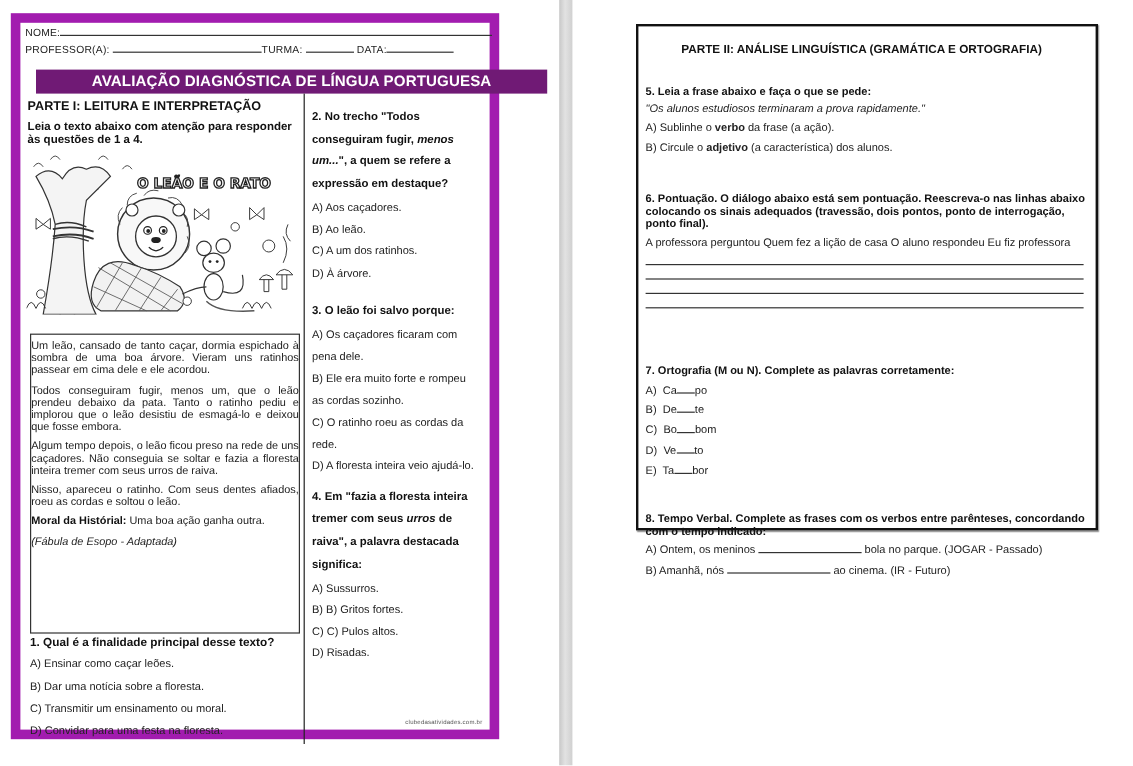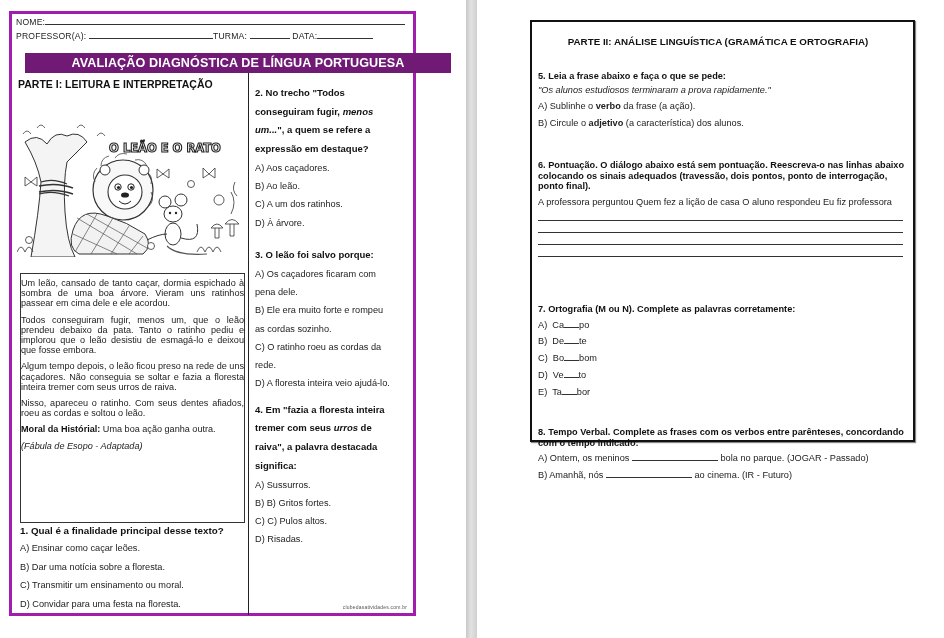--- a/index.html
+++ b/index.html
@@ -8,21 +8,21 @@
 
   
   .gutter {
     position: absolute; left: 466px; top: 0; width: 11px; height: 638px;
     background: linear-gradient(to right, #c8c8c8, #e2e2e2 45%, #d0d0d0);
   }
 
   
   .page1 {
     position: absolute; left: 9px; top: 11px; width: 407px; height: 605px;
-    border: 3px solid #a21caf; background: #fff;
+    border: 8px solid #a21caf; background: #fff;
   }
   .hdr-line {
     position: absolute; left: 4px; font-size: 8.6px; letter-spacing: 0.2px; color: #222;
     white-space: nowrap;
   }
   .hdr-line .blank { display: inline-block; border-bottom: 1px solid #333; height: 8px; vertical-align: baseline; }
   .title-bar {
     position: absolute; left: 13px; top: 39px; width: 426px; height: 20px;
     background: #701a75; color: #fff; font-weight: bold; font-size: 12.6px;
     text-align: center; line-height: 20px; letter-spacing: 0.1px;
@@ -86,20 +86,21 @@
     <span class="blank" style="width:124px;"></span><span>TURMA:</span>
     <span class="blank" style="width:40px;"></span>
     <span>DATA:</span><span class="blank" style="width:56px;"></span>
   </div>
 
   <div class="title-bar">AVALIAÇÃO DIAGNÓSTICA DE LÍNGUA PORTUGUESA</div>
   <div class="col-divider"></div>
 
   <div class="left-col">
     <div class="part1-title">PARTE I: LEITURA E INTERPRETAÇÃO</div>
+    <div class="instr">Leia o texto abaixo com atenção para responder às questões de 1 a 4.</div>
   </div>
 
   <svg class="illustration" viewBox="0 0 226 135">
     <rect x="0" y="0" width="226" height="135" fill="#fff"></rect>
 
     <path d="M28 135 L34 60 Q30 40 14 26 M34 60 Q44 40 60 30 M40 135 L44 62" stroke="#333" stroke-width="1.2" fill="none"></path>
     <path d="M14 135 Q22 90 24 60 Q20 40 8 20 Q20 10 30 22 Q38 8 50 14 Q62 8 70 20 Q60 30 50 40 Q46 60 48 90 Q50 120 58 135 Z" fill="#f4f4f4" stroke="#333" stroke-width="1"></path>
     <path d="M24 60 Q36 56 50 62 M22 72 Q36 68 52 74" stroke="#333" stroke-width="1.2" fill="none"></path>
 
     <path d="M6 12 q4 -6 8 0 M20 6 q4 -6 8 0 M60 6 q4 -6 8 0 M80 14 q4 -6 8 0" stroke="#444" stroke-width="0.8" fill="none"></path>

